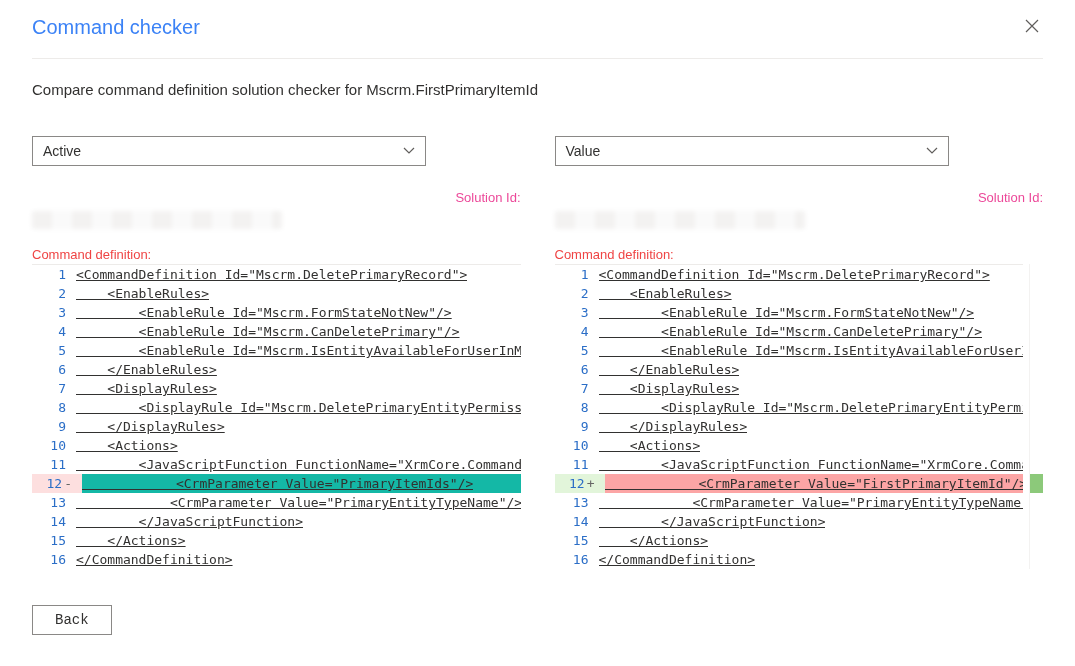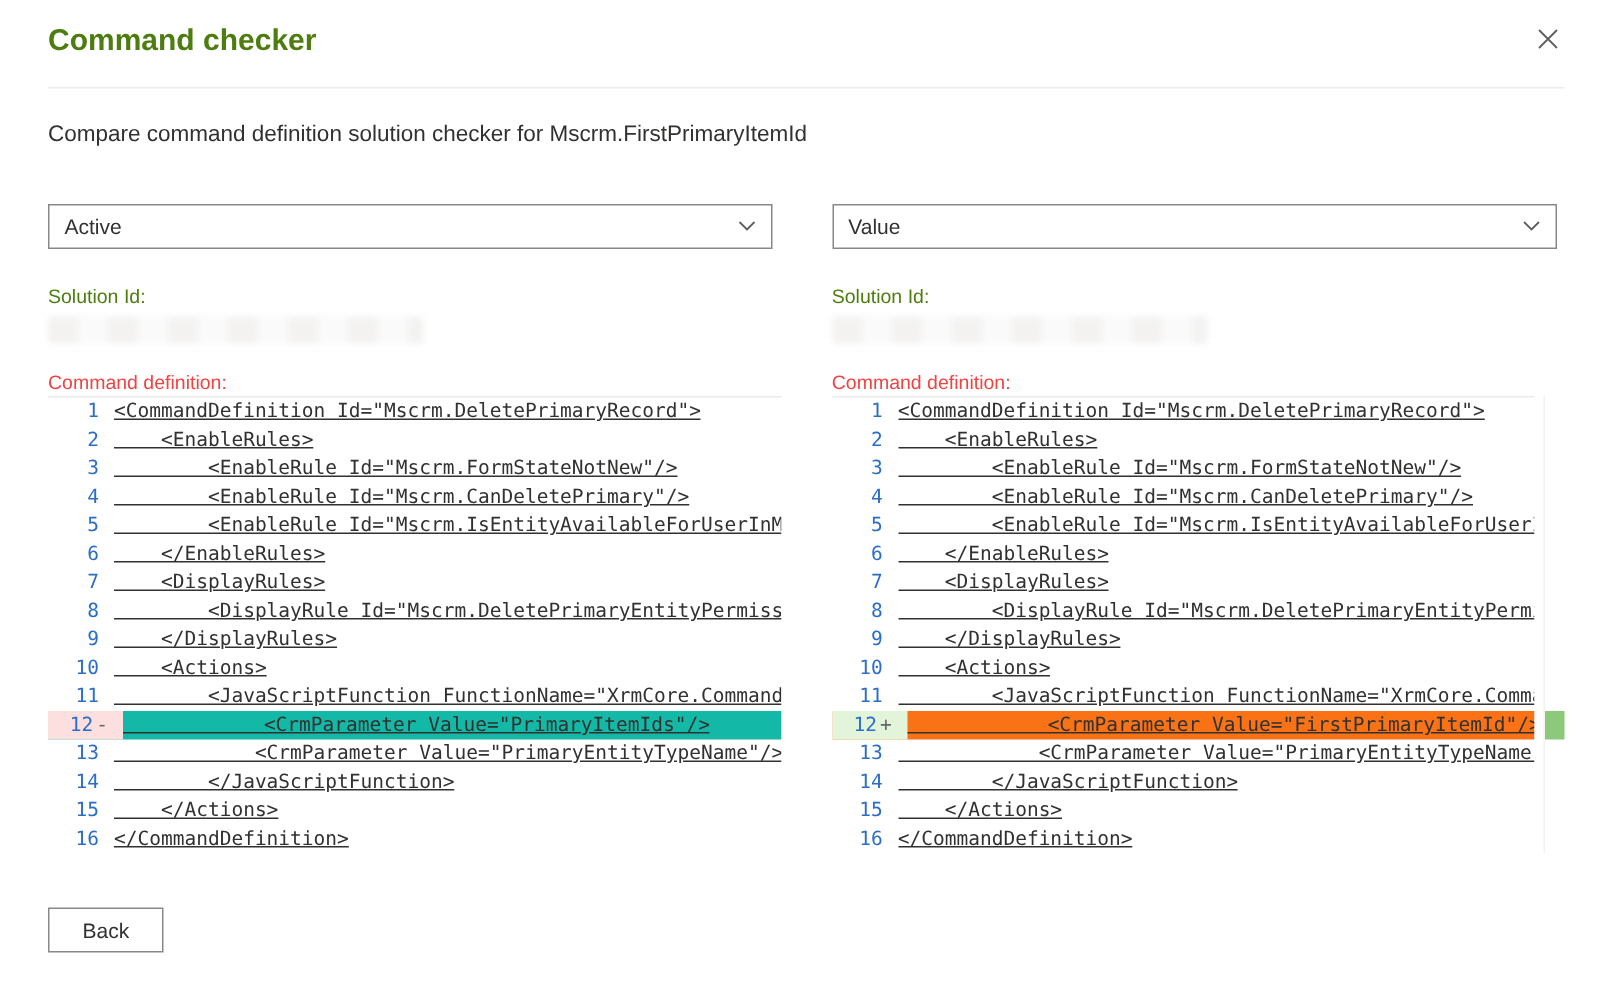--- a/index.html
+++ b/index.html
@@ -17,22 +17,22 @@
   }
   .header {
     display: flex;
     justify-content: space-between;
     align-items: center;
     padding: 14px 0 18px 0;
     border-bottom: 1px solid #edebe9;
   }
   .title {
     font-size: 20px;
-    font-weight: 700;
-    color: #4d7c0f;
+    font-weight: 400;
+    color: #3b82f6;
   }
   .close {
     font-size: 18px;
     color: #605e5c;
     cursor: pointer;
     padding: 4px;
     line-height: 1;
   }
   .subtitle-block {
     padding: 22px 0 6px 0;
@@ -56,31 +56,32 @@
     min-width: 0;
   }
   .dropdown {
     display: flex;
     justify-content: space-between;
     align-items: center;
     border: 1px solid #8a8886;
     padding: 6px 10px;
     font-size: 14px;
     color: #323130;
-    width: 483px;
+    width: 394px;
     cursor: pointer;
   }
   .chevron {
     font-size: 12px;
     color: #605e5c;
   }
   .label-id {
     font-size: 13px;
     margin-top: 24px;
-    color: #4d7c0f;
+    color: #ec4899;
+    text-align: right;
   }
   .blurred {
     height: 18px;
     width: 250px;
     margin-top: 6px;
     background: repeating-linear-gradient(90deg, #f3f2f1 0 20px, #fafafa 20px 40px);
     filter: blur(2px);
     border-radius: 2px;
   }
   .label-def {
@@ -120,21 +121,21 @@
     overflow: hidden;
     text-decoration: underline;
   }
   .line-removed {
     background: #14b8a6;
   }
   .line-removed .gutter {
     background: #fddfdf;
   }
   .line-added {
-    background: #f97316;
+    background: #fca5a5;
   }
   .line-added .gutter {
     background: #e2f5da;
   }
   .right-wrap {
     display: flex;
   }
   .minimap-col {
     width: 14px;
     margin-left: 6px;
@@ -149,20 +150,21 @@
   .footer {
     padding-top: 36px;
   }
   .back-btn {
     border: 1px solid #8a8886;
     background: #fff;
     padding: 6px 22px;
     font-size: 14px;
     cursor: pointer;
     color: #323130;
+    font-family: Liberation Mono, monospace;
   }
 </style>
 </head>
 <body>
 
 <div class="modal">
 
   <div class="header">
     <div class="title">Command checker</div>
     <div class="close">

